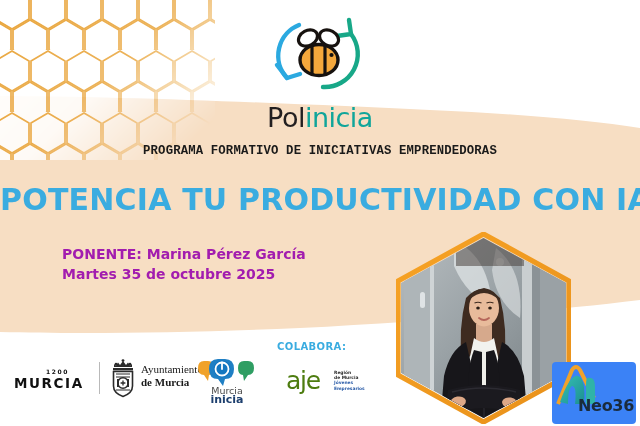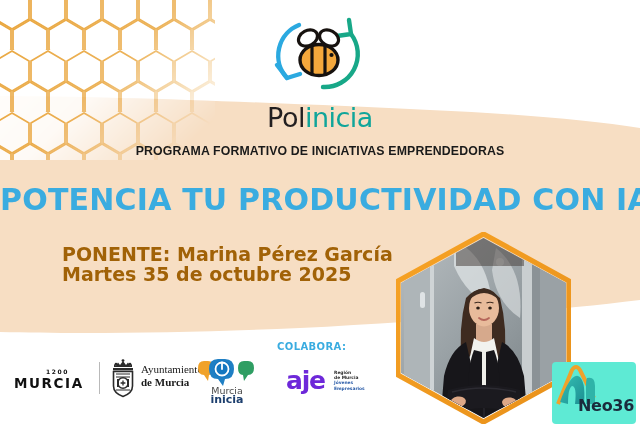--- a/index.html
+++ b/index.html
@@ -12,29 +12,29 @@
   .bee-logo{position:absolute;left:265px;top:8px;width:110px;height:95px;}
 
   
   .brand{position:absolute;left:0;top:104px;width:640px;text-align:center;
          font-family:"DejaVu Sans",sans-serif;font-size:27px;font-weight:400;
          letter-spacing:-0.5px;line-height:1;}
   .brand .b1{color:#231f20;}
   .brand .b2{color:#10a59a;}
 
   .subtitle{position:absolute;left:0;top:144px;width:640px;text-align:center;
-            font-family:Liberation Sans, sans-serif;font-size:12.3px;font-weight:700;
+            font-family:Liberation Mono, monospace;font-size:12.3px;font-weight:700;
             color:#1a1a1a;letter-spacing:0.15px;}
 
   .maintitle{position:absolute;left:0;top:182px;width:560px;text-align:left;
              font-family:"DejaVu Sans",sans-serif;font-size:30px;font-weight:700;
              color:#3aace0;letter-spacing:0.2px;white-space:nowrap;}
 
   .details{position:absolute;left:62px;top:245px;font-family:"DejaVu Sans",sans-serif;
-           font-size:19px;font-weight:700;color:#a16207;line-height:19.5px;}
+           font-size:14px;font-weight:700;color:#a21caf;line-height:19.5px;}
   .details div{white-space:nowrap;}
 
   .lbl-organiza{position:absolute;left:46px;top:341px;font-family:"DejaVu Sans",sans-serif;
                 font-size:13px;font-weight:700;color:#3aace0;letter-spacing:0.4px;}
   .lbl-colabora{position:absolute;left:277px;top:341px;font-family:"DejaVu Sans",sans-serif;
                 font-size:10px;font-weight:700;color:#3aace0;letter-spacing:0.4px;}
 
   
   .murcia1200{position:absolute;left:14px;top:368px;width:78px;height:24px;}
   .m1200-num{position:absolute;left:32px;top:0px;font-family:"DejaVu Sans",sans-serif;
@@ -53,28 +53,28 @@
   
   .minicia{position:absolute;left:196px;top:357px;width:60px;height:48px;}
   .minicia-w1{position:absolute;left:6px;top:28px;width:50px;text-align:center;
               font-family:"DejaVu Sans",sans-serif;font-size:9.5px;color:#4a4a4a;}
   .minicia-w2{position:absolute;left:6px;top:36px;width:50px;text-align:center;
               font-family:"DejaVu Sans",sans-serif;font-size:11px;font-weight:700;color:#1d3f6e;}
 
   
   .ajewrap{position:absolute;left:286px;top:368px;width:92px;height:26px;}
   .aje-mark{position:absolute;left:0;top:0;font-family:"DejaVu Sans",sans-serif;
-            font-size:25px;font-weight:700;color:#6d28d9;letter-spacing:-1.2px;line-height:25px;}
+            font-size:25px;font-weight:400;color:#4d7c0f;letter-spacing:-1.2px;line-height:25px;}
   .aje-sub{position:absolute;left:48px;top:2px;font-family:"DejaVu Sans",sans-serif;
            font-size:4.4px;font-weight:700;color:#2b2b2b;line-height:5.2px;width:44px;}
   .aje-sub .blue{color:#2a5ca8;}
 
   
   .neo{position:absolute;left:552px;top:362px;width:84px;height:62px;
-       background:#5eead4;border-radius:4px;}
+       background:#3b82f6;border-radius:4px;}
   .neo-txt{position:absolute;left:26px;top:34px;font-family:"DejaVu Sans",sans-serif;
            font-size:16px;font-weight:700;color:#1a2b3c;letter-spacing:-0.3px;}
 
   
   .photo-hex{position:absolute;left:396px;top:232px;width:175px;height:192px;}
 </style>
 </head>
 <body>
 
 <div id="poster">

